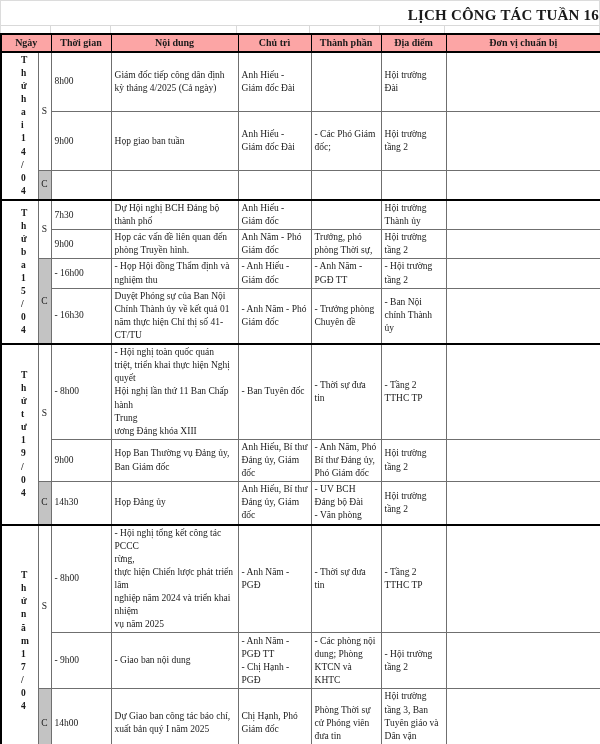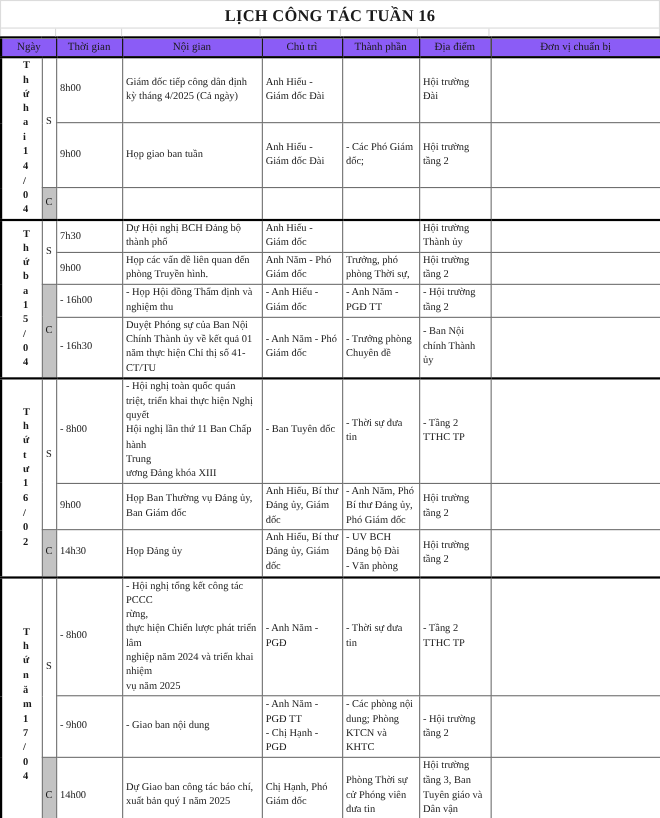--- a/index.html
+++ b/index.html
@@ -1,30 +1,30 @@
 <!DOCTYPE html>
 <html><head>
 <meta charset="utf-8">
 <style>
   html,body{margin:0;padding:0;background:#fff;}
   #page{width:600px;height:744px;background:#ffffff;overflow:hidden;
         font-family:"Liberation Serif","DejaVu Serif",serif;color:#1a1a1a;box-sizing:border-box;}
   
   #title-block{border-left:1px solid #dcdcdc;border-right:1px solid #dcdcdc;border-top:1px solid #dcdcdc;}
-  .doc-title{font-size:15px;font-weight:bold;text-align:center;padding-top:4px;letter-spacing:.2px;height:20px;line-height:20px;}
+  .doc-title{font-size:15px;font-weight:bold;text-align:right;padding-top:4px;letter-spacing:.2px;height:20px;line-height:20px;}
   .doc-subtitle{font-size:10px;text-align:center;height:14px;line-height:14px;}
   
   .tick-strip{display:flex;height:7px;border-top:1px solid #d9d9d9;}
   .tick-strip div{border-right:1px solid #d9d9d9;box-sizing:border-box;}
   .tick-strip div:last-child{border-right:none;}
   
   table{border-collapse:collapse;table-layout:fixed;width:600px;font-size:9.5px;line-height:1.38;}
   td,th{border:1px solid #6f6f6f;padding:1px 3px;vertical-align:middle;overflow:hidden;
         white-space:pre-line;word-wrap:break-word;}
-  th{background:#8b5cf6;font-weight:normal;text-align:center;font-size:10px;padding:1px 1px;
+  th{background:#fca5a5;font-weight:bold;text-align:center;font-size:10px;padding:1px 1px;
      border:1px solid #000;border-top:2px solid #000;border-bottom:1.5px solid #000;white-space:normal;}
   table{border:2px solid #000;}
   tr.day-start td{border-top:2px solid #000;}
   td.day{font-weight:bold;text-align:center;padding:1px 19px;}
   td.sc{text-align:center;padding:0;}
   td.scC{background:#c3c3c3;}
   td.time{padding-left:3px;}
   td.prep{border-right:2px solid #000;}
 </style>
 </head>
@@ -53,21 +53,21 @@
         <col style="width:127px">
       <col style="width:73px">
         <col style="width:70px">
         <col style="width:65px">
         <col style="width:155px">
     </colgroup>
     <tbody>
         <tr style="height:16px">
       <th colspan="2">Ngày</th>
       <th>Thời gian</th>
-      <th>Nội gian</th>
+      <th>Nội dung</th>
       <th>Chủ trì</th>
       <th>Thành phần</th>
       <th>Địa điểm</th>
       <th style="border-right:2px solid #000">Đơn vị chuẩn bị</th>
     </tr>
 
     <tr class="day-start" style="height:28px">
       <td class="day" rowspan="3">Thứ hai
 14/04</td>
       <td class="sc" rowspan="2">S</td>
@@ -128,21 +128,21 @@
       <td class="time">- 16h30</td>
       <td>Duyệt Phóng sự của Ban Nội Chính Thành ủy về kết quả 01 năm thực hiện Chỉ thị số 41-CT/TU</td>
       <td>- Anh Năm - Phó Giám đốc</td>
       <td>- Trưởng phòng Chuyên đề</td>
       <td>- Ban Nội chính Thành ủy</td>
       <td class="prep"></td>
     </tr>
 
     <tr class="day-start" style="height:72px">
       <td class="day" rowspan="3">Thứ tư
-16/02</td>
+19/04</td>
       <td class="sc" rowspan="2">S</td>
       <td class="time">- 8h00</td>
       <td>- Hội nghị toàn quốc quán
 triệt, triển khai thực hiện Nghị quyết
 Hội nghị lần thứ 11 Ban Chấp hành
 Trung
 ương Đảng khóa XIII</td>
       <td>- Ban Tuyên đốc</td>
       <td>- Thời sự đưa tin</td>
       <td>- Tầng 2 TTHC TP</td>

